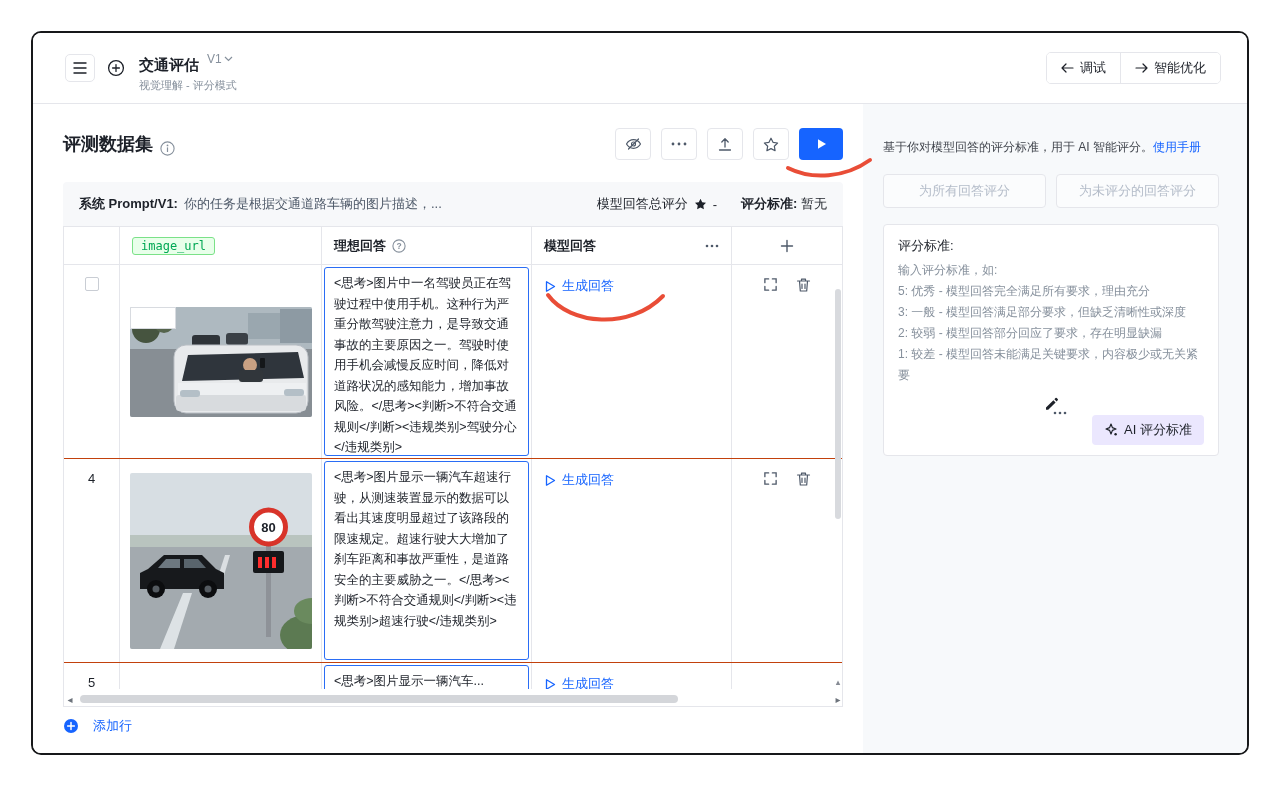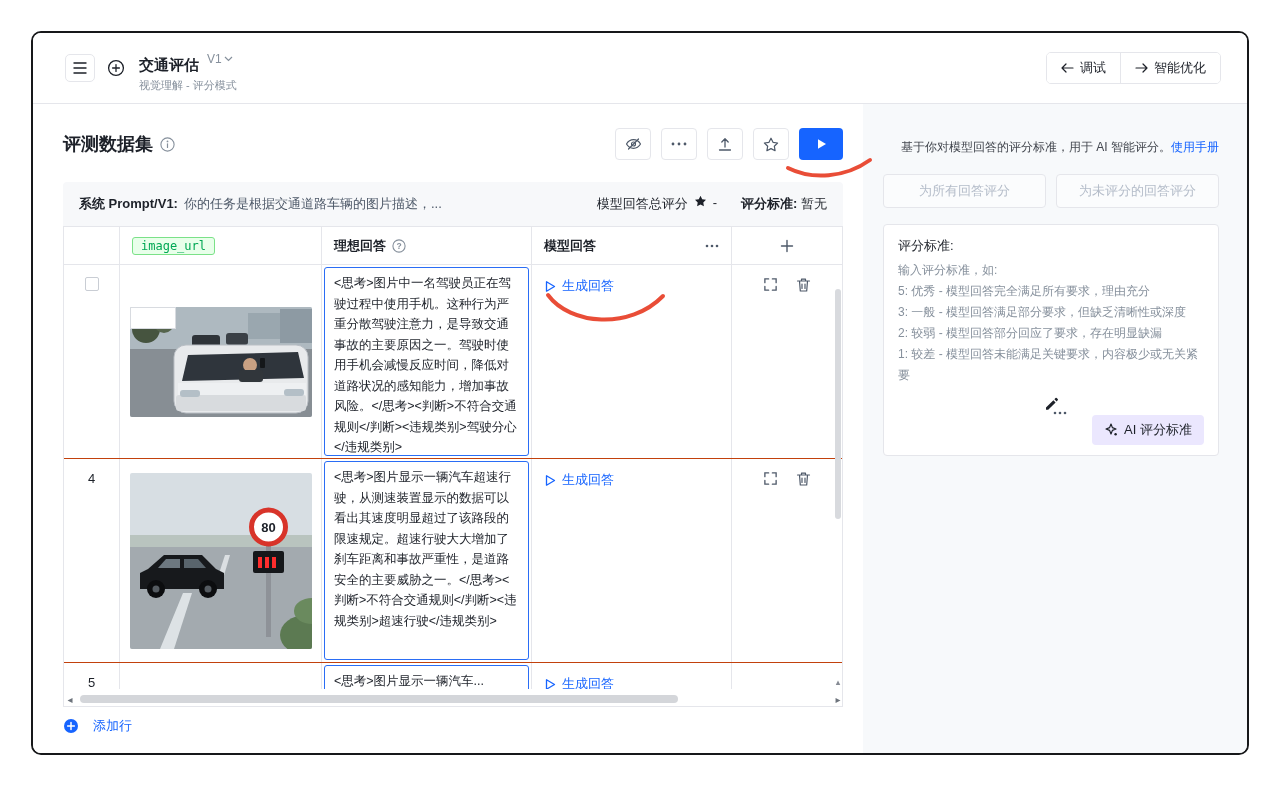--- a/index.html
+++ b/index.html
@@ -29,35 +29,35 @@
     font-family:inherit; }
   .btn-group button + button { border-left:1px solid #e5e6eb; }
 
   
   .content { flex:1; display:flex; min-height:0; }
   .main { width:830px; flex:none; background:#fff; padding:0 20px 0 30px; }
   .panel { flex:1; background:#f7f9fb; padding:26px 28px 0 20px; min-width:0; }
 
   
   .title-row { margin-top:22px; height:36px; display:flex; align-items:center; justify-content:space-between; }
-  .page-title-wrap { display:flex; align-items:center; gap:7px; }
+  .page-title-wrap { display:flex; align-items:flex-end; gap:7px; }
   .page-title-wrap h1 { font-size:18px; font-weight:bold; }
   .toolbar { display:flex; align-items:center; gap:10px; }
   .tool-btn { width:36px; height:32px; border:1px solid #e5e6eb; border-radius:4px; background:#fff;
     display:flex; align-items:center; justify-content:center; color:#4e5969; cursor:pointer; }
   .tool-btn.more-btn { font-size:15px; letter-spacing:1px; color:#4e5969; }
   .play-btn { width:44px; height:32px; border:none; border-radius:4px; background:#1664ff;
     display:flex; align-items:center; justify-content:center; cursor:pointer; }
 
   
   .prompt-bar { margin-top:20px; height:44px; background:#f7f8fa; border-radius:4px 4px 0 0;
     display:flex; align-items:center; padding:0 16px; font-size:13px; }
   .pb-label { font-weight:bold; margin-right:6px; white-space:nowrap; }
   .pb-text { color:#4e5969; white-space:nowrap; overflow:hidden; text-overflow:ellipsis; max-width:330px; }
-  .pb-right { margin-left:auto; display:flex; align-items:flex-start; gap:6px; white-space:nowrap; }
+  .pb-right { margin-left:auto; display:flex; align-items:center; gap:6px; white-space:nowrap; }
   .pb-score-label { color:#1d2129; }
   .pb-crit { margin-left:18px; }
   .pb-crit b { font-weight:bold; }
 
   
   .table { border:1px solid #e5e6eb; border-top:1px solid #e5e6eb; width:780px; background:#fff; }
   .t-head { height:38px; display:flex; align-items:stretch; border-bottom:1px solid #e5e6eb; background:#fff; }
   .t-head > div { display:flex; align-items:center; font-size:13px; font-weight:bold; }
   .c-sel   { width:56px;  flex:none; border-right:1px solid #e5e6eb; justify-content:center; }
   .c-img   { width:202px; flex:none; border-right:1px solid #e5e6eb; padding:0 12px; }
@@ -103,21 +103,21 @@
     display:flex; align-items:center; justify-content:center; cursor:pointer; }
   .pg-cur { width:26px; height:26px; border:1px solid #4e86f7; border-radius:4px; background:#fff;
     color:#1664ff; font-size:13px; display:flex; align-items:center; justify-content:center; cursor:pointer; }
   .page-size { height:28px; border:1px solid #e5e6eb; border-radius:4px; background:#fff;
     display:flex; align-items:center; gap:8px; padding:0 10px; font-size:13px; color:#1d2129; cursor:pointer; }
 
   
   .panel-head { display:flex; align-items:center; gap:7px; }
   .panel-title { font-size:15px; font-weight:bold; color:#00a854; }
   .panel-close { margin-left:auto; background:none; border:none; font-size:15px; color:#1d2129; cursor:pointer; }
-  .panel-desc { margin-top:9px; font-size:12px; color:#42464e; white-space:nowrap;text-align:right; }
+  .panel-desc { margin-top:9px; font-size:12px; color:#42464e; white-space:nowrap; }
   .panel-desc a { color:#1664ff; text-decoration:none; cursor:pointer; }
   .panel-btns { margin-top:18px; display:flex; gap:10px; }
   .panel-btns button { flex:1; height:34px; background:#fbfcfd; border:1px solid #e5e6eb; border-radius:4px;
     font-size:13px; color:#b4bcc9; cursor:not-allowed; font-family:inherit; white-space:nowrap; }
   .crit-card { margin-top:16px; background:#fff; border:1px solid #e5e6eb; border-radius:4px; padding:12px 14px 10px; }
   .crit-label { font-size:13px; color:#1d2129; margin-bottom:5px; }
   .crit-hint, .crit-line { font-size:12px; color:#86909c; line-height:21px; }
   .crit-toolbar { margin-top:10px; display:flex; align-items:center;flex-direction:column; }
   .crit-edit, .crit-more { background:none; border:none; color:#1d2129; cursor:pointer; }
   .crit-more { margin-left:18px; font-size:15px; color:#4e5969; letter-spacing:1px; }

